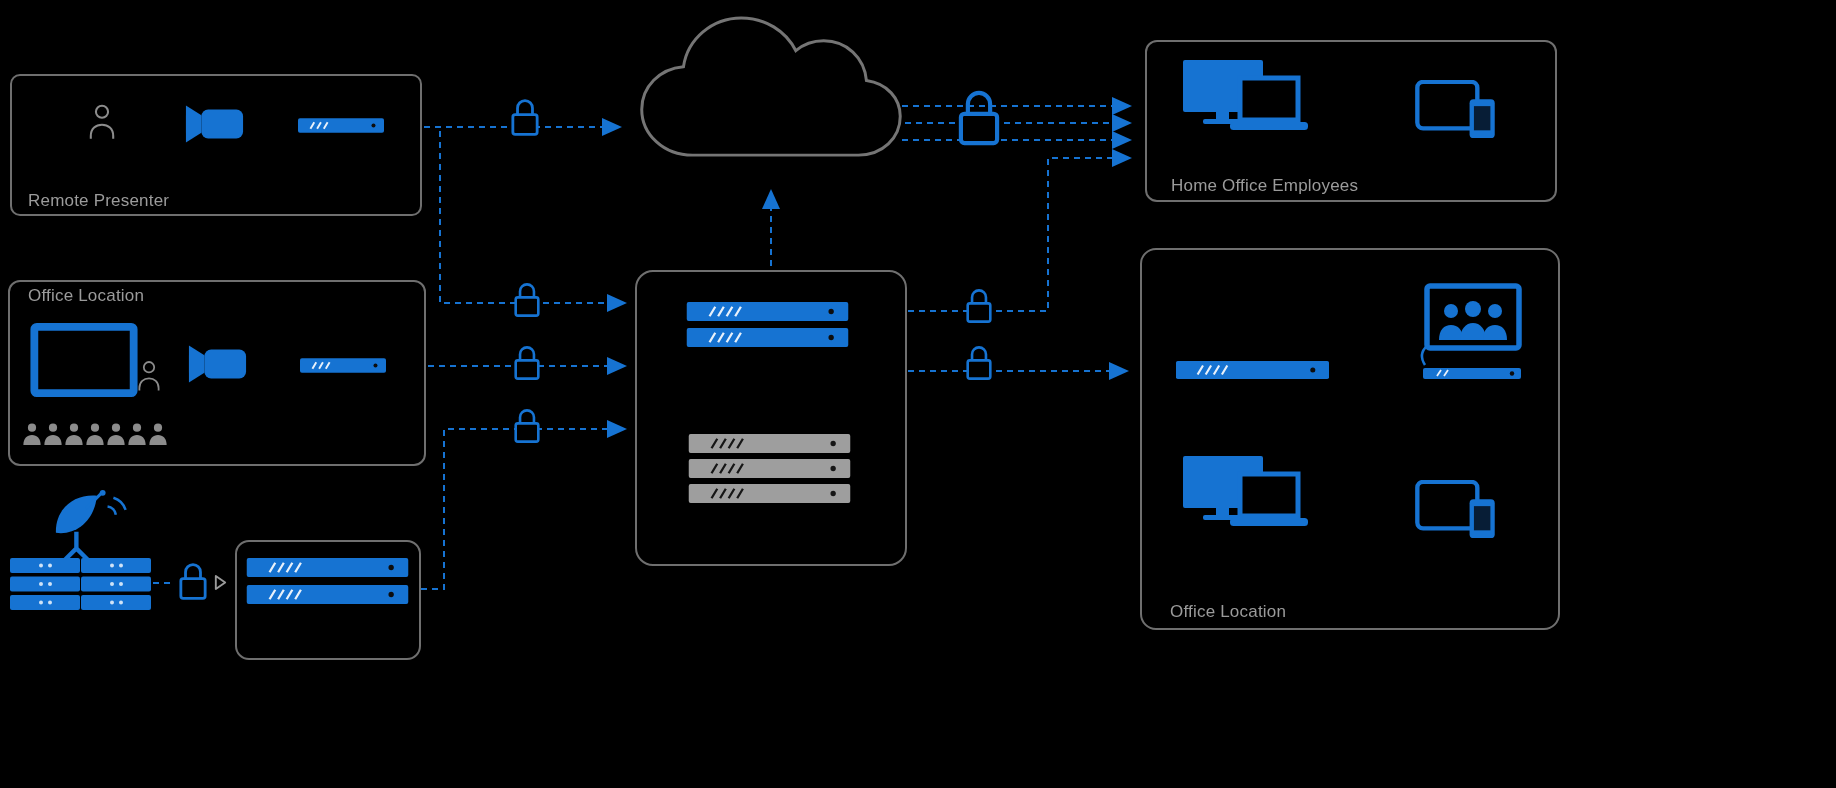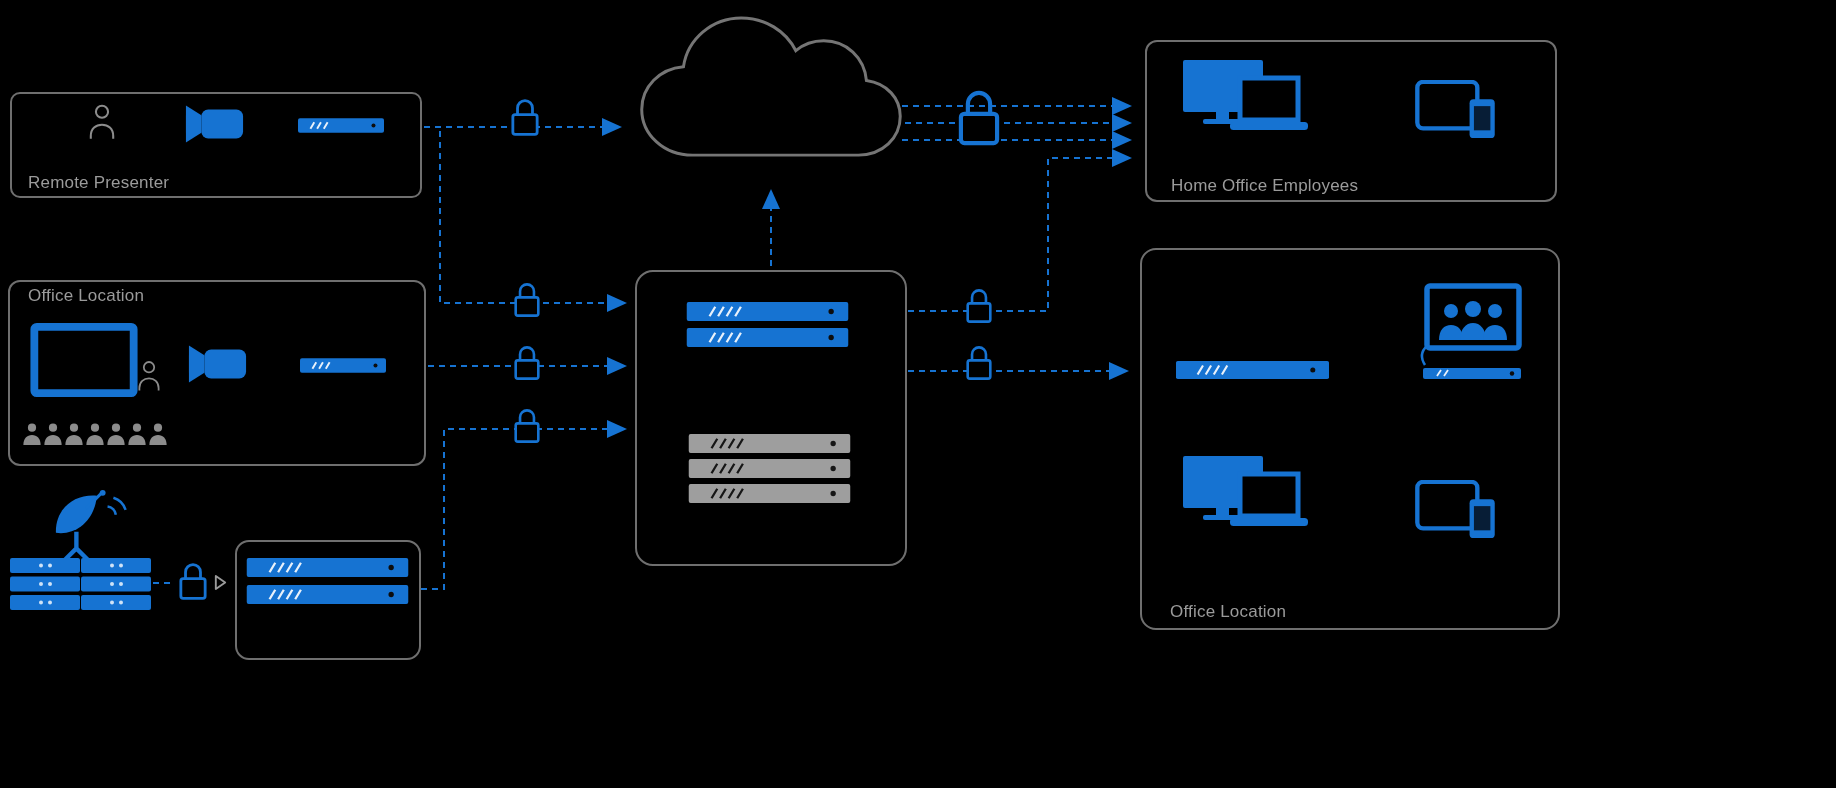--- a/index.html
+++ b/index.html
@@ -135,21 +135,21 @@
     </symbol>
 
     <symbol id="sym-hollow-arrow" viewBox="0 0 16 20">
       <path d="M3,3 L13,10 L3,17 Z" fill="#000" stroke="#9a9a9a" stroke-width="2" stroke-linejoin="round"></path>
     </symbol>
   </defs>
 </svg>
 
 <div class="canvas">
 
-  <div class="box" style="left:10px; top:92px; width:412px; height:106px; border-radius:10px;">
+  <div class="box" style="left:10px; top:74px; width:412px; height:142px; border-radius:10px;">
     <div class="box-label" style="left:16px; bottom:3px;">Remote Presenter</div>
   </div>
 
   <div class="box" style="left:8px; top:280px; width:418px; height:186px;">
     <div class="box-label" style="left:18px; top:4px;">Office Location</div>
   </div>
 
   <div class="box" style="left:235px; top:540px; width:186px; height:120px; border-radius:14px;"></div>
 
   <div class="box" style="left:635px; top:270px; width:272px; height:296px; border-radius:18px;"></div>

